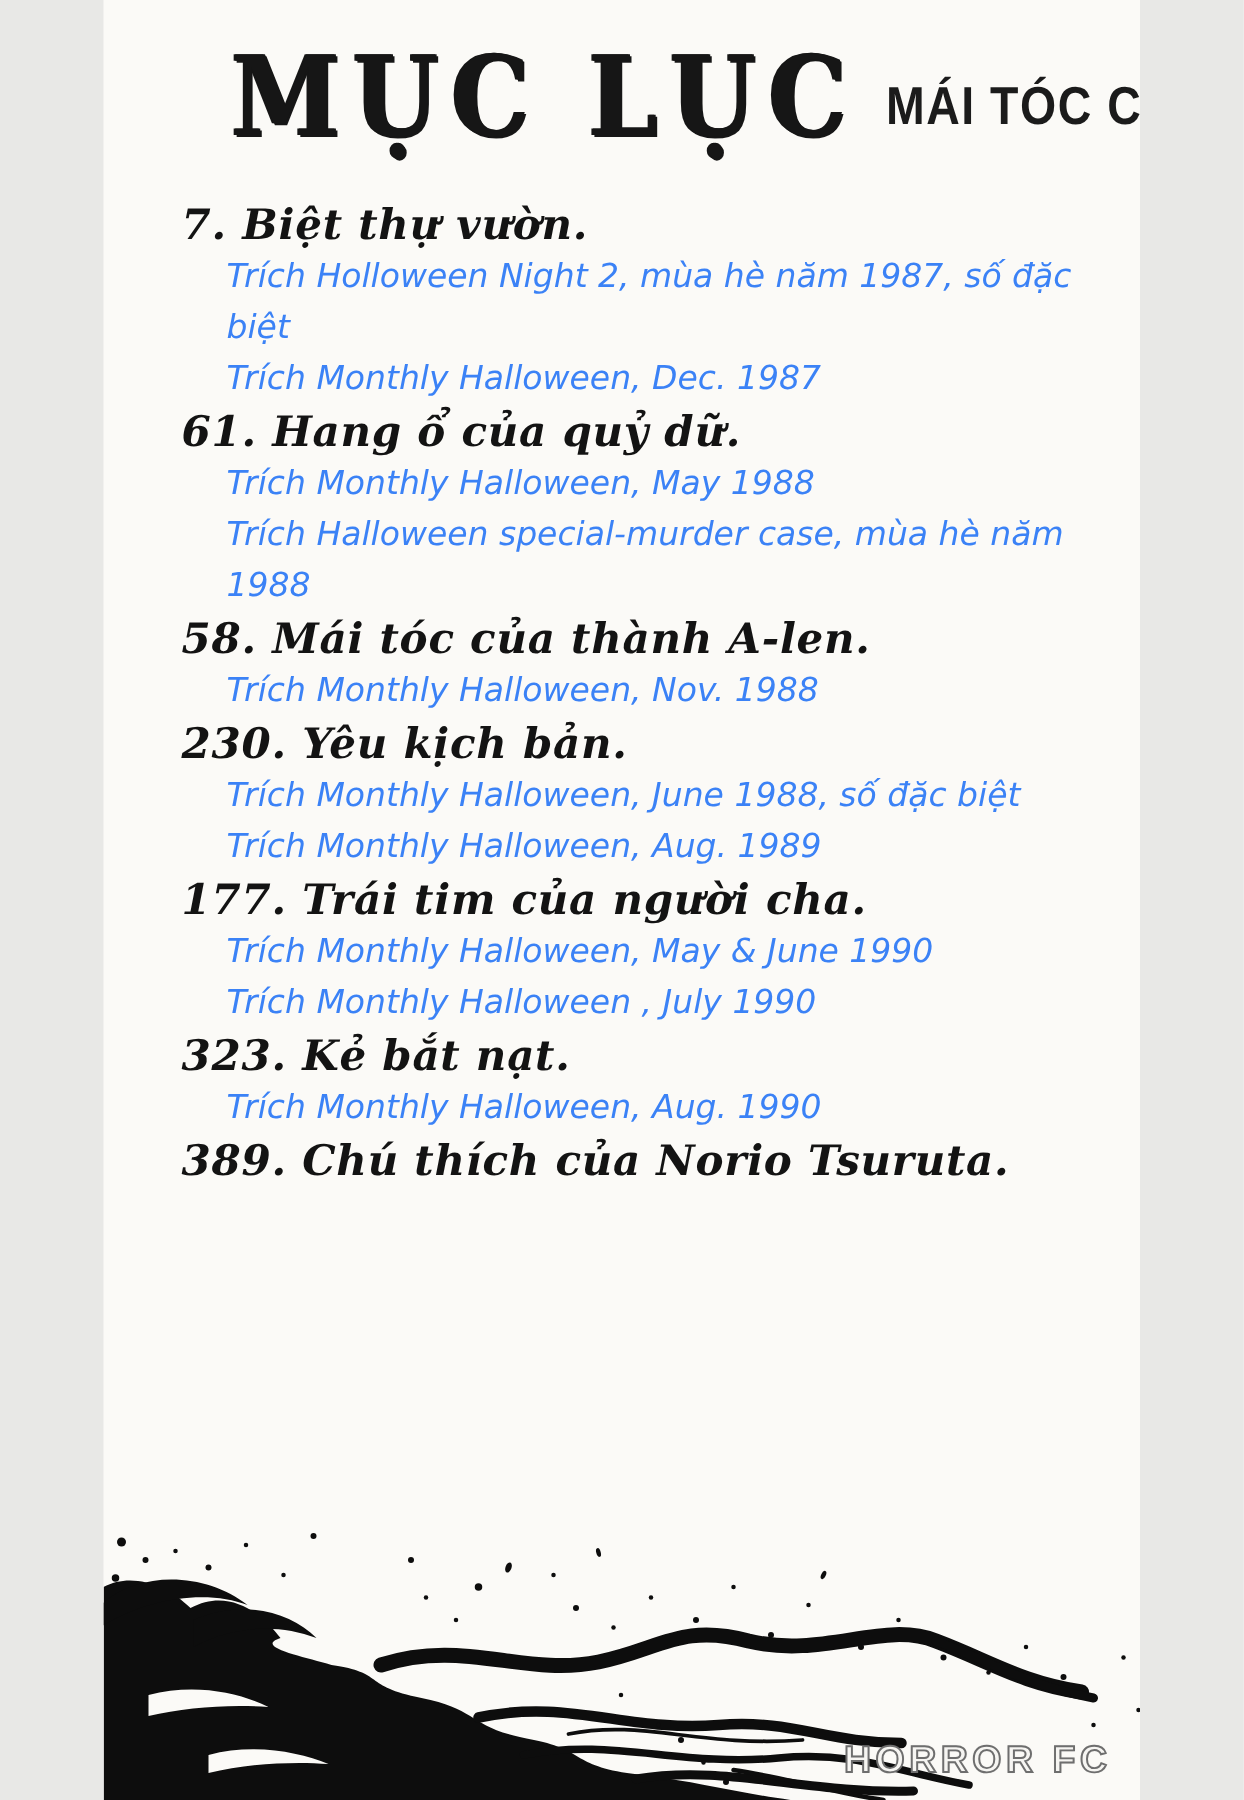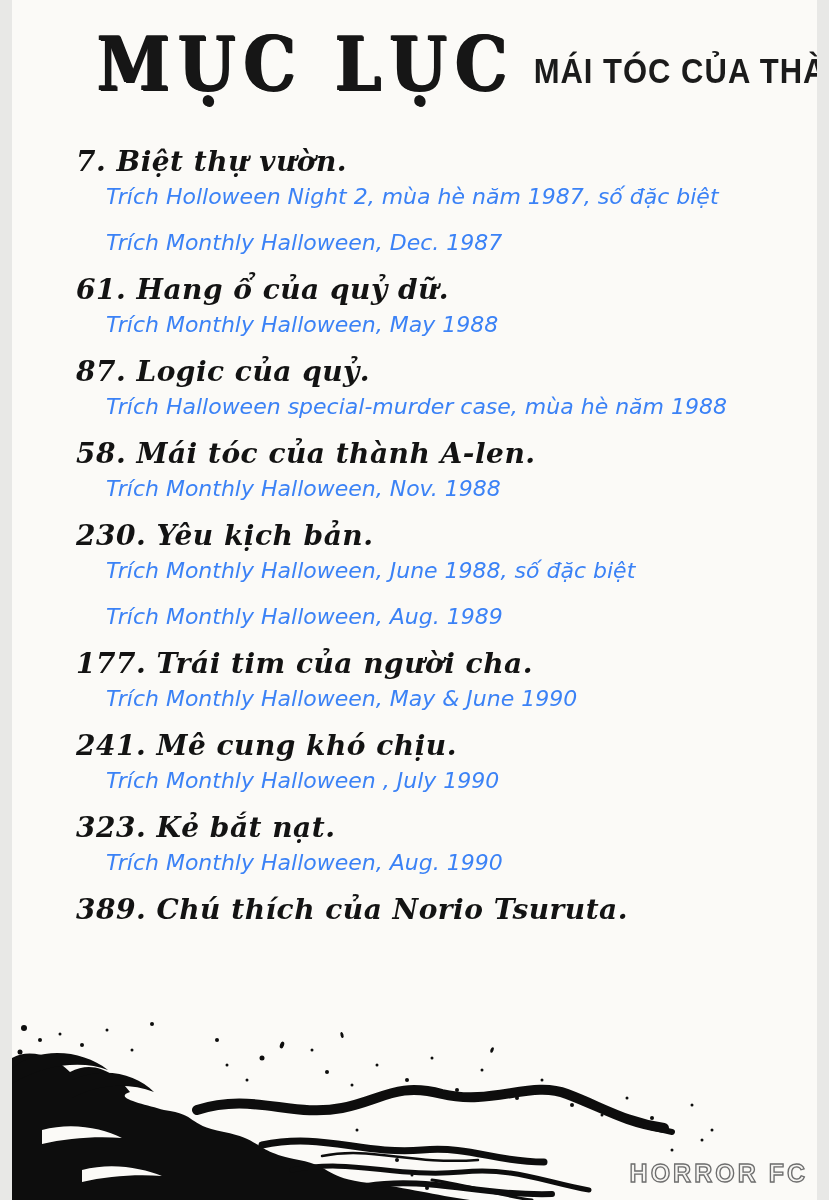--- a/index.html
+++ b/index.html
@@ -2,21 +2,21 @@
 <html><head>
 <meta charset="utf-8">
 <style>
   html, body {
     margin: 0;
     padding: 0;
     background: #e8e8e6;
   }
   .page {
     position: relative;
-    width: 805px;
+    width: 691px;
     height: 1200px;
     margin: 0 auto;
     background: #fbfaf7;
     overflow: hidden;
     color: #141414;
     font-family: "DejaVu Sans", sans-serif;
   }
 
   
   .header {
@@ -51,21 +51,21 @@
     color: #1b1b1b;
   }
 
   
   .toc {
     position: absolute;
     top: 132px;
     left: 52px;
     right: 30px;
   }
-  .entry { margin: 12px; }
+  .entry { margin: 0; }
   .entry-title {
     font-family: "DejaVu Serif", serif;
     font-style: italic;
     font-weight: bold;
     font-size: 28px;
     line-height: 36px;
     letter-spacing: 0.5px;
     color: #131313;
   }
   .entry-source {
@@ -83,21 +83,21 @@
     left: 0;
     bottom: 0;
     width: 829px;
     height: 190px;
     display: block;
   }
 
   
   .credit {
     position: absolute;
-    right: 9px;
+    right: 19px;
     bottom: 12px;
     font-family: "Liberation Sans", sans-serif;
     font-weight: bold;
     font-size: 25px;
     letter-spacing: 3px;
     color: #f6f5f2;
     -webkit-text-stroke: 1.3px #6e6e6e;
     text-shadow: 0 0 1px #8a8a8a;
     margin-top: 40px;
   }
@@ -121,21 +121,20 @@
     <div class="entry">
       <div class="entry-source">Trích Monthly Halloween, Dec. 1987</div>
     </div>
 
     <div class="entry">
       <div class="entry-title">61. Hang ổ của quỷ dữ.</div>
       <div class="entry-source">Trích Monthly Halloween, May 1988</div>
     </div>
 
     <div class="entry">
-      <div class="entry-title">87. Logic của quỷ.</div>
       <div class="entry-source">Trích Halloween special-murder case, mùa hè năm 1988</div>
     </div>
 
     <div class="entry">
       <div class="entry-title">58. Mái tóc của thành A-len.</div>
       <div class="entry-source">Trích Monthly Halloween, Nov. 1988</div>
     </div>
 
     <div class="entry">
       <div class="entry-title">230. Yêu kịch bản.</div>
@@ -145,21 +144,20 @@
     <div class="entry">
       <div class="entry-source">Trích Monthly Halloween, Aug. 1989</div>
     </div>
 
     <div class="entry">
       <div class="entry-title">177. Trái tim của người cha.</div>
       <div class="entry-source">Trích Monthly Halloween, May &amp; June 1990</div>
     </div>
 
     <div class="entry">
-      <div class="entry-title">241. Mê cung khó chịu.</div>
       <div class="entry-source">Trích Monthly Halloween , July 1990</div>
     </div>
 
 
     <div class="entry">
       <div class="entry-title">323. Kẻ bắt nạt.</div>
       <div class="entry-source">Trích Monthly Halloween, Aug. 1990</div>
     </div>
 
 

